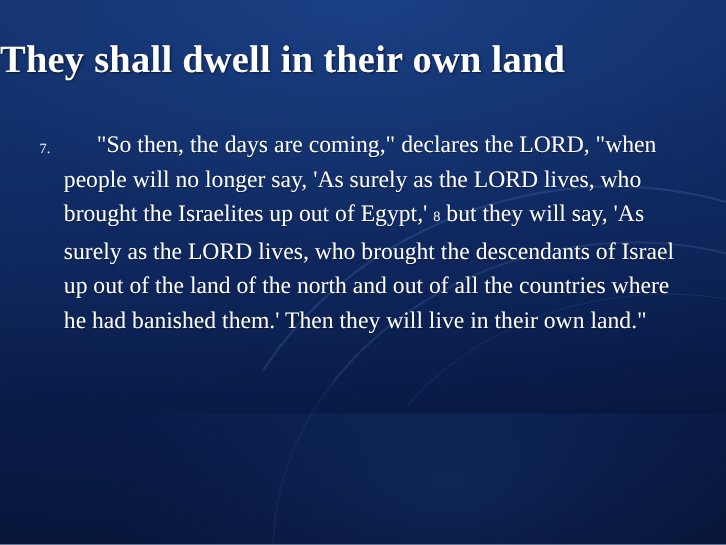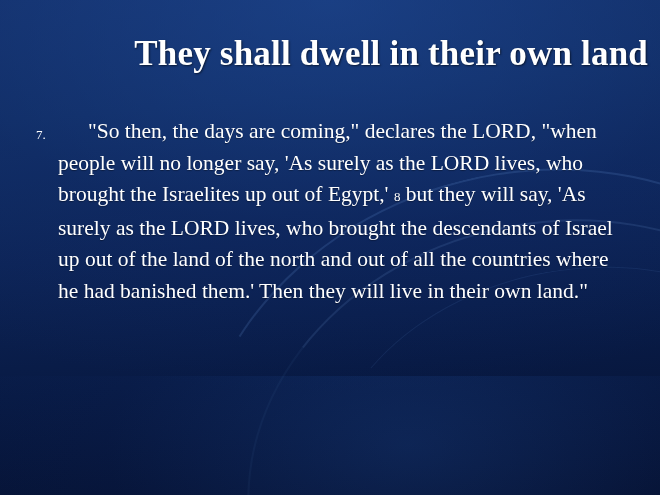--- a/index.html
+++ b/index.html
@@ -68,21 +68,21 @@
     height: 70%;
     background: radial-gradient(ellipse at 60% 20%, rgba(40,95,185,0.22) 0%, rgba(20,50,120,0.08) 45%, rgba(0,0,0,0) 75%);
     pointer-events: none;
   }
 
   .title {
     position: absolute;
     top: 33px;
     left: 0;
     width: 648px;
-    text-align: right;
+    text-align: left;
     color: #ffffff;
     font-size: 35px;
     line-height: 42px;
     font-weight: bold;
     letter-spacing: 0.2px;
     text-shadow: 1px 1px 2px rgba(0,0,0,0.55);
   }
 
   .body-block {
     position: absolute;

